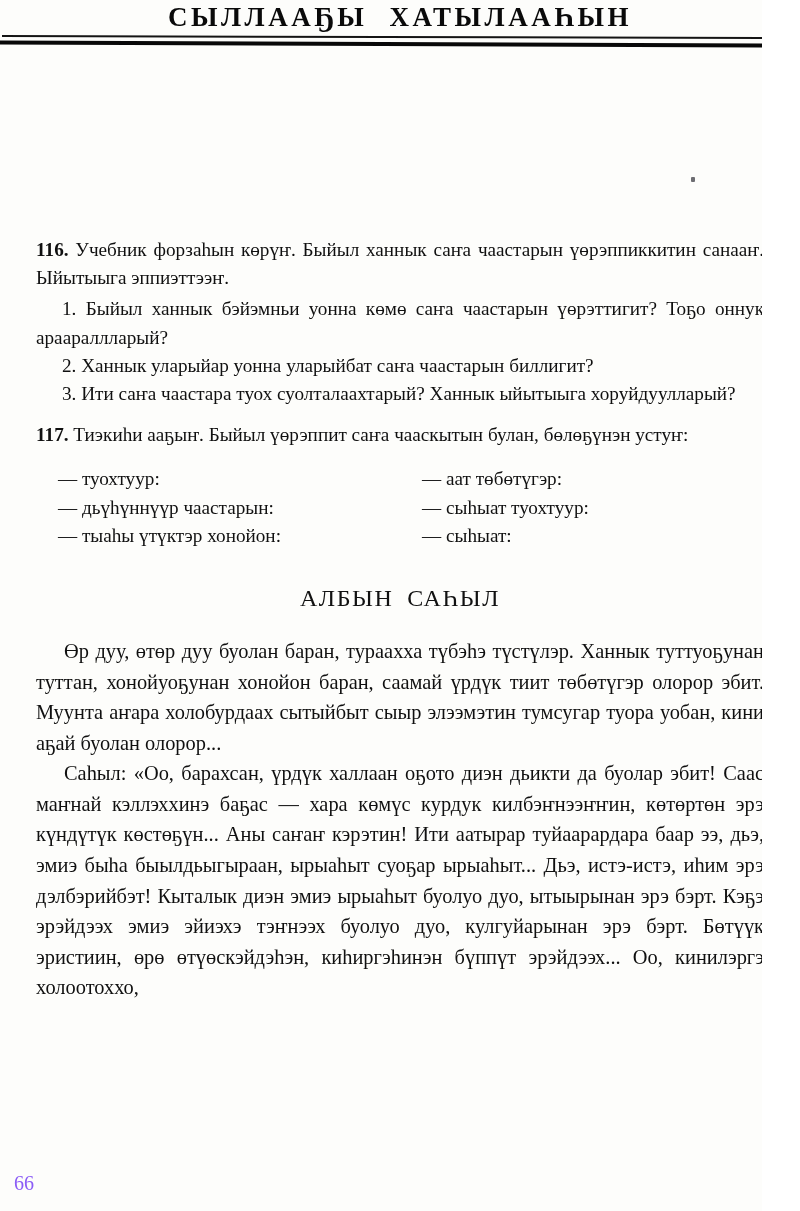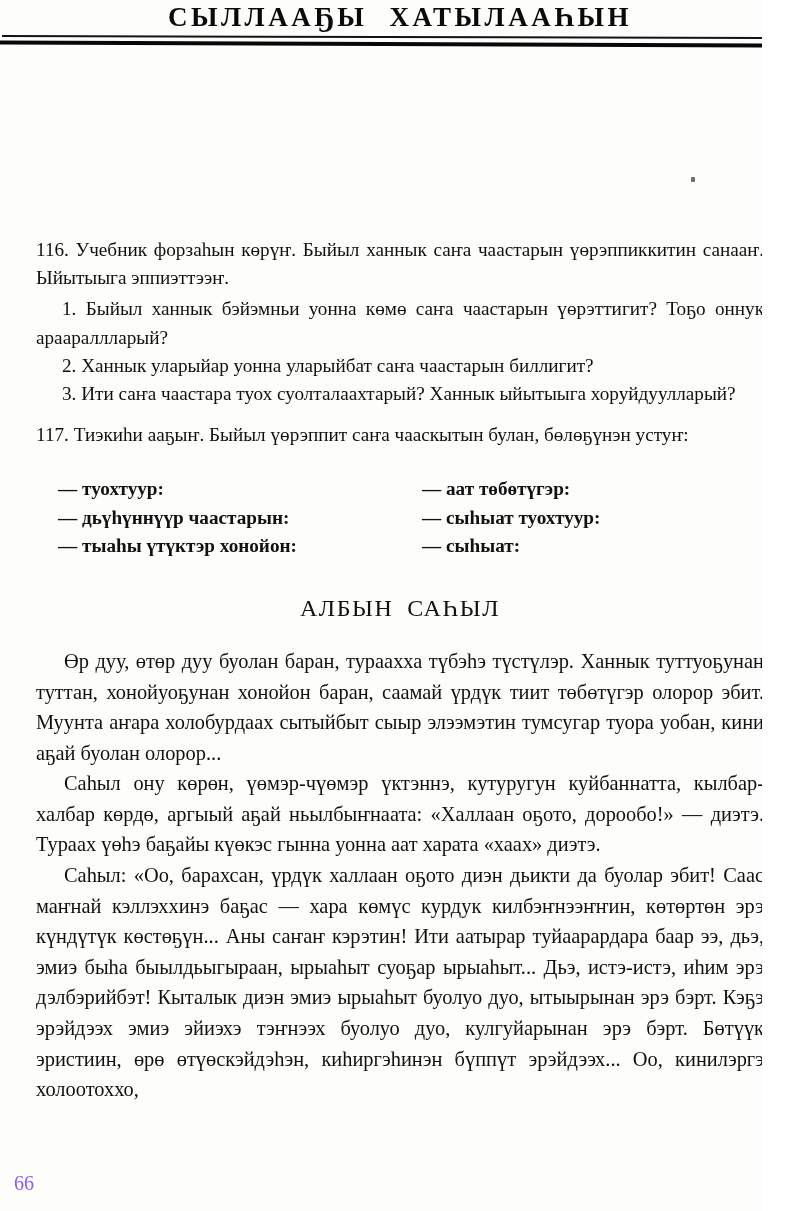--- a/index.html
+++ b/index.html
@@ -68,30 +68,29 @@
   }
   p {
     margin: 0;
     font-size: 19.2px;
     line-height: 28.2px;
     text-align: justify;
     text-justify: inter-word;
     color: #101010;
   }
   p.indent { text-indent: 26px; }
-  .exnum { font-weight: normal; }
+  .exnum { font-weight: bold; }
 
   .block-gap { height: 13px; }
   .small-gap { height: 3px; }
 
   
   .list-two {
-    margin-top: 26px;
+    margin-top: 16px;
     display: flex;
-    font-weight: bold;
   }
   .list-col {
     font-size: 19.2px;
     line-height: 28.5px;
   }
   .list-col.left  { width: 350px; padding-left: 22px; }
   .list-col.right { width: 340px; padding-left: 14px; }
   .list-col div { white-space: nowrap; }
 
   
@@ -168,21 +167,20 @@
         <div>— аат төбөтүгэр:</div>
         <div>— сыһыат туохтуур:</div>
         <div>— сыһыат:</div>
       </div>
     </div>
 
     <div class="story-title">АЛБЫН САҺЫЛ</div>
 
     <div class="story">
       <p>Өр дуу, өтөр дуу буолан баран, тураахха түбэһэ түстүлэр. Ханнык туттуоҕунан туттан, хонойуоҕунан хонойон баран, саамай үрдүк тиит төбөтүгэр олорор эбит. Муунта аҥара холобурдаах сытыйбыт сыыр элээмэтин тумсугар туора уобан, кини аҕай буолан олорор...</p>
-      <p>Саһыл ону көрөн, үөмэр-чүөмэр үктэннэ, кутуругун куйбаннатта, кылбар-халбар көрдө, аргыый аҕай ньылбыҥнаата: «Халлаан оҕото, дорообо!» — диэтэ. Тураах үөһэ баҕайы күөкэс гынна уонна аат харата «хаах» диэтэ.</p>
       <p>Саһыл: «Оо, барахсан, үрдүк халлаан оҕото диэн дьикти да буолар эбит! Саас маҥнай кэллэххинэ баҕас — хара көмүс курдук килбэҥнээҥҥин, көтөртөн эрэ күндүтүк көстөҕүн... Аны саҥаҥ кэрэтин! Ити аатырар туйаарардара баар ээ, дьэ, эмиэ быһа быылдьыгыраан, ырыаһыт суоҕар ырыаһыт... Дьэ, истэ-истэ, иһим эрэ дэлбэрийбэт! Кыталык диэн эмиэ ырыаһыт буолуо дуо, ытыырынан эрэ бэрт. Кэҕэ эрэйдээх эмиэ эйиэхэ тэҥнээх буолуо дуо, кулгуйарынан эрэ бэрт. Бөтүүк эристиин, өрө өтүөскэйдэһэн, киһиргэһинэн бүппүт эрэйдээх... Оо, кинилэргэ холоотоххо,</p>
     </div>
 
   </div>
 
   <div class="folio">66</div>
 
 </div>
 
 </body></html>

